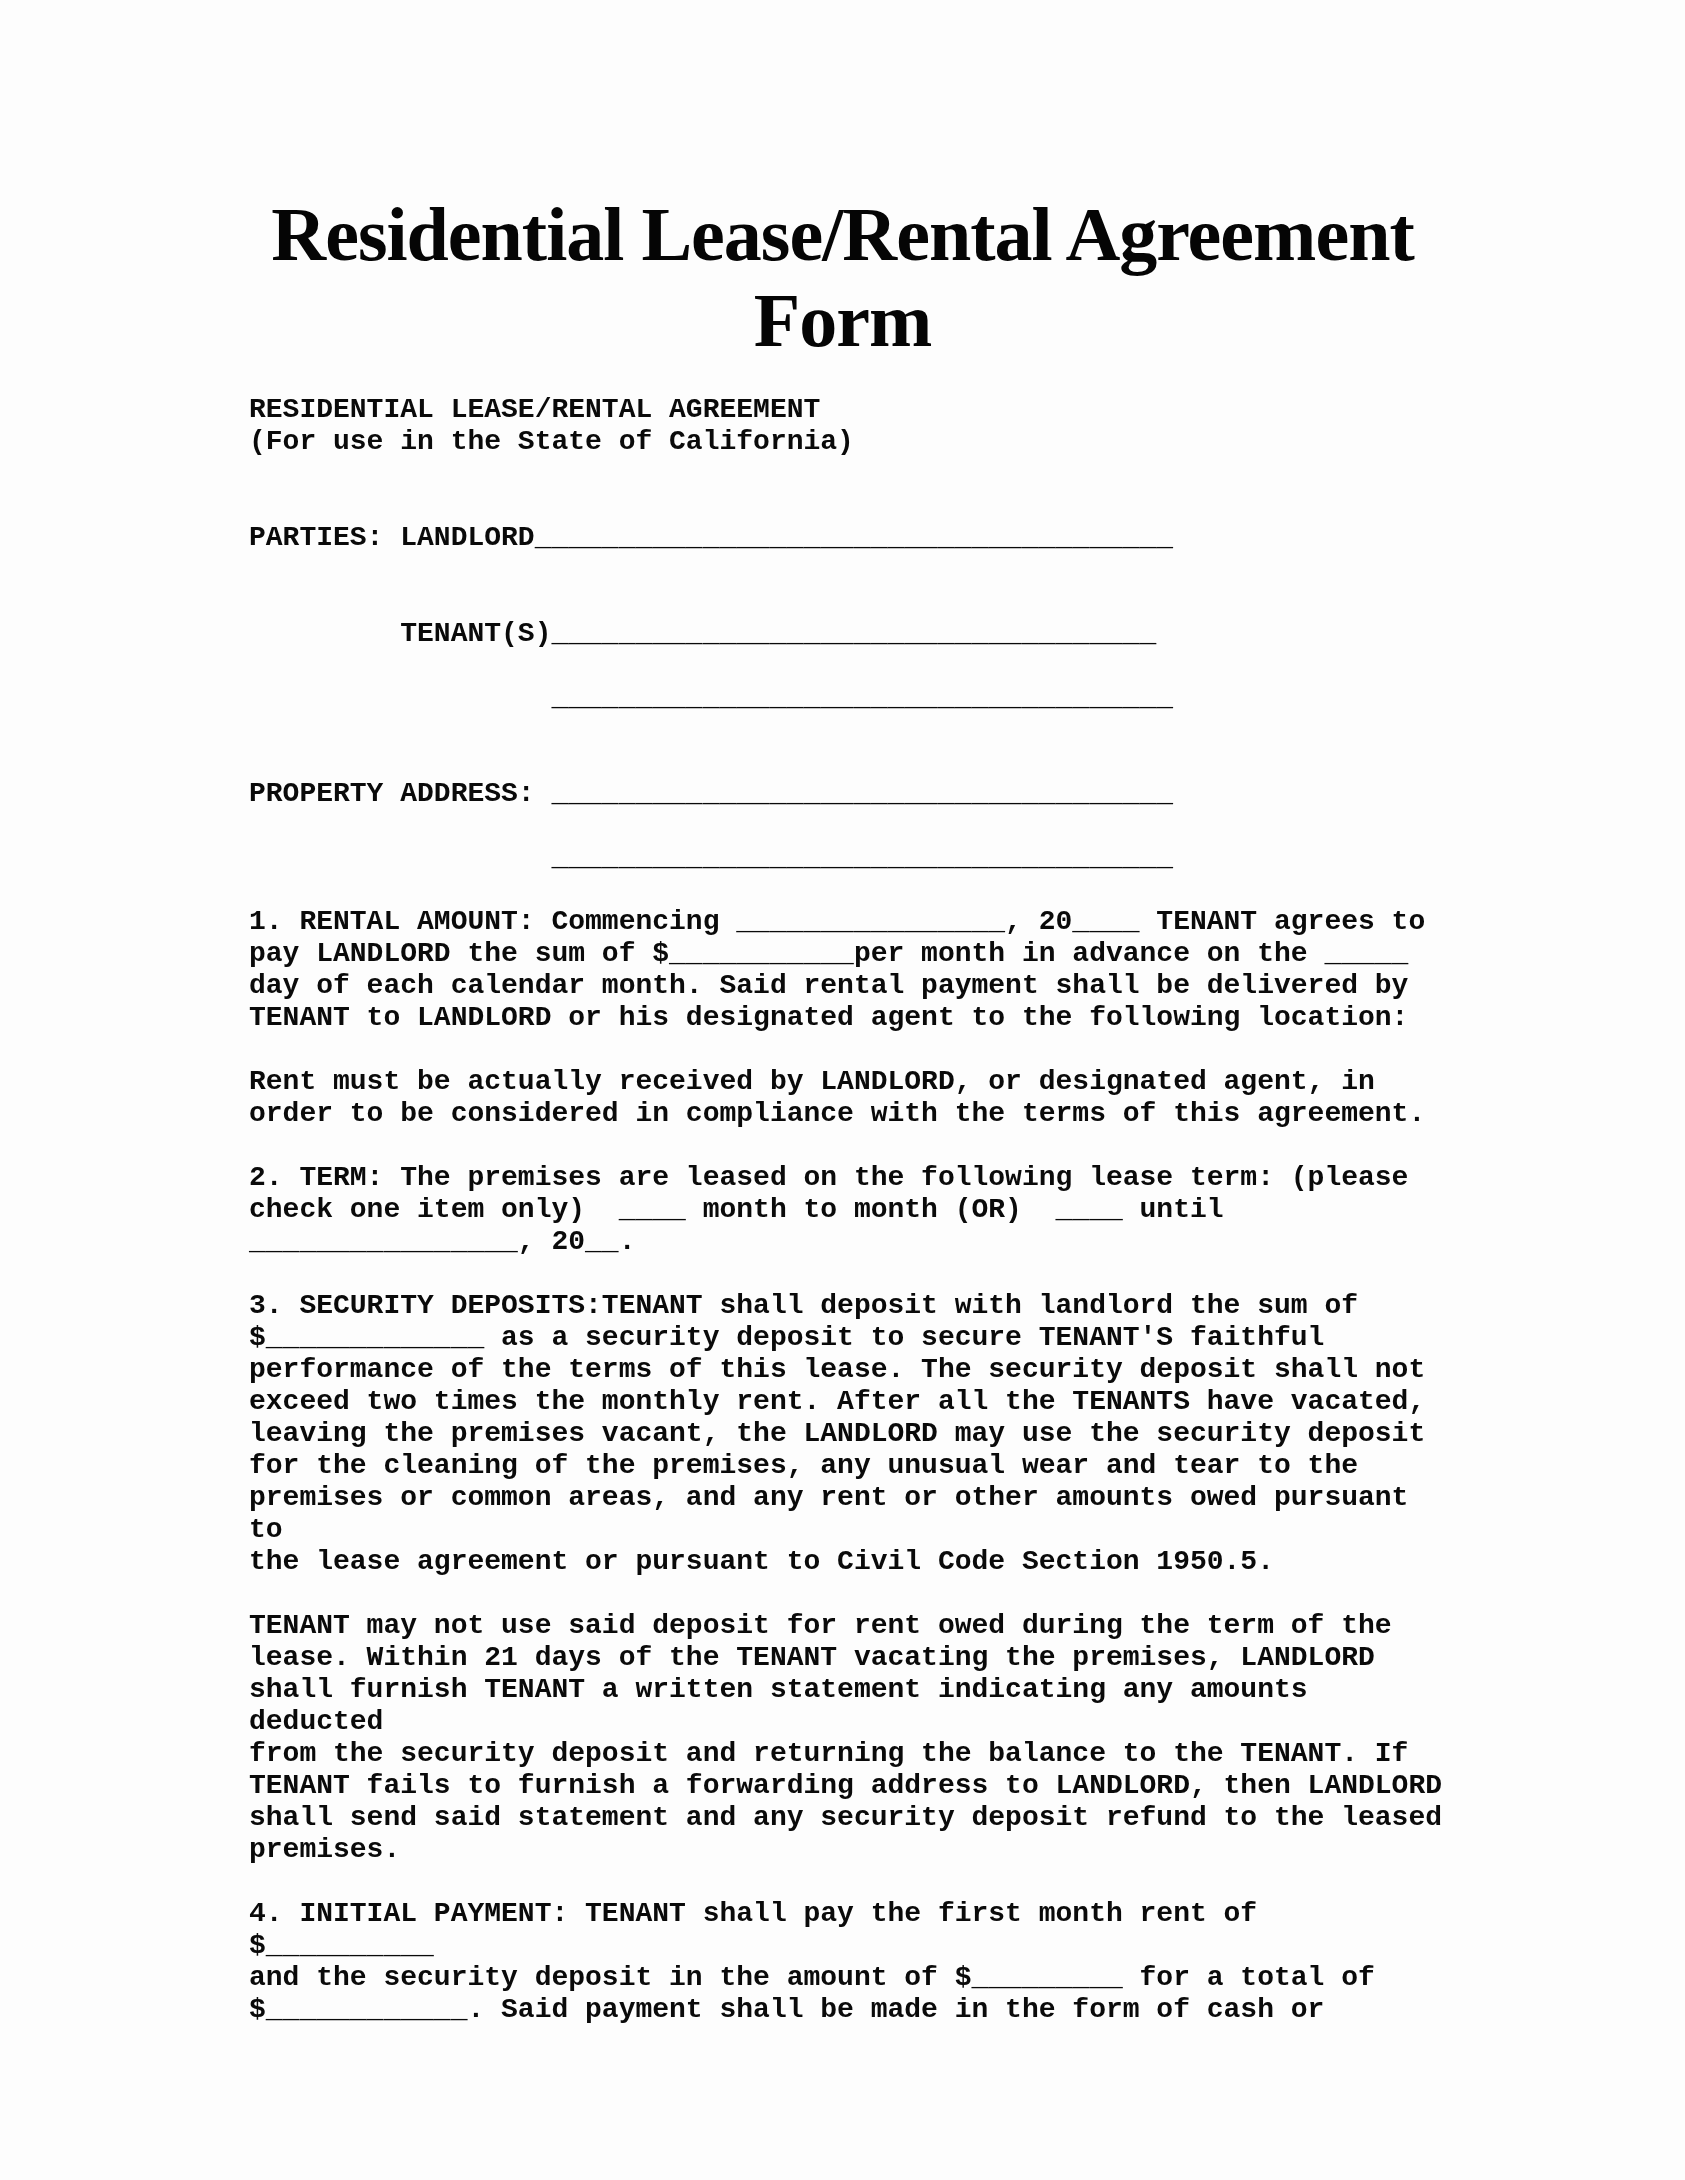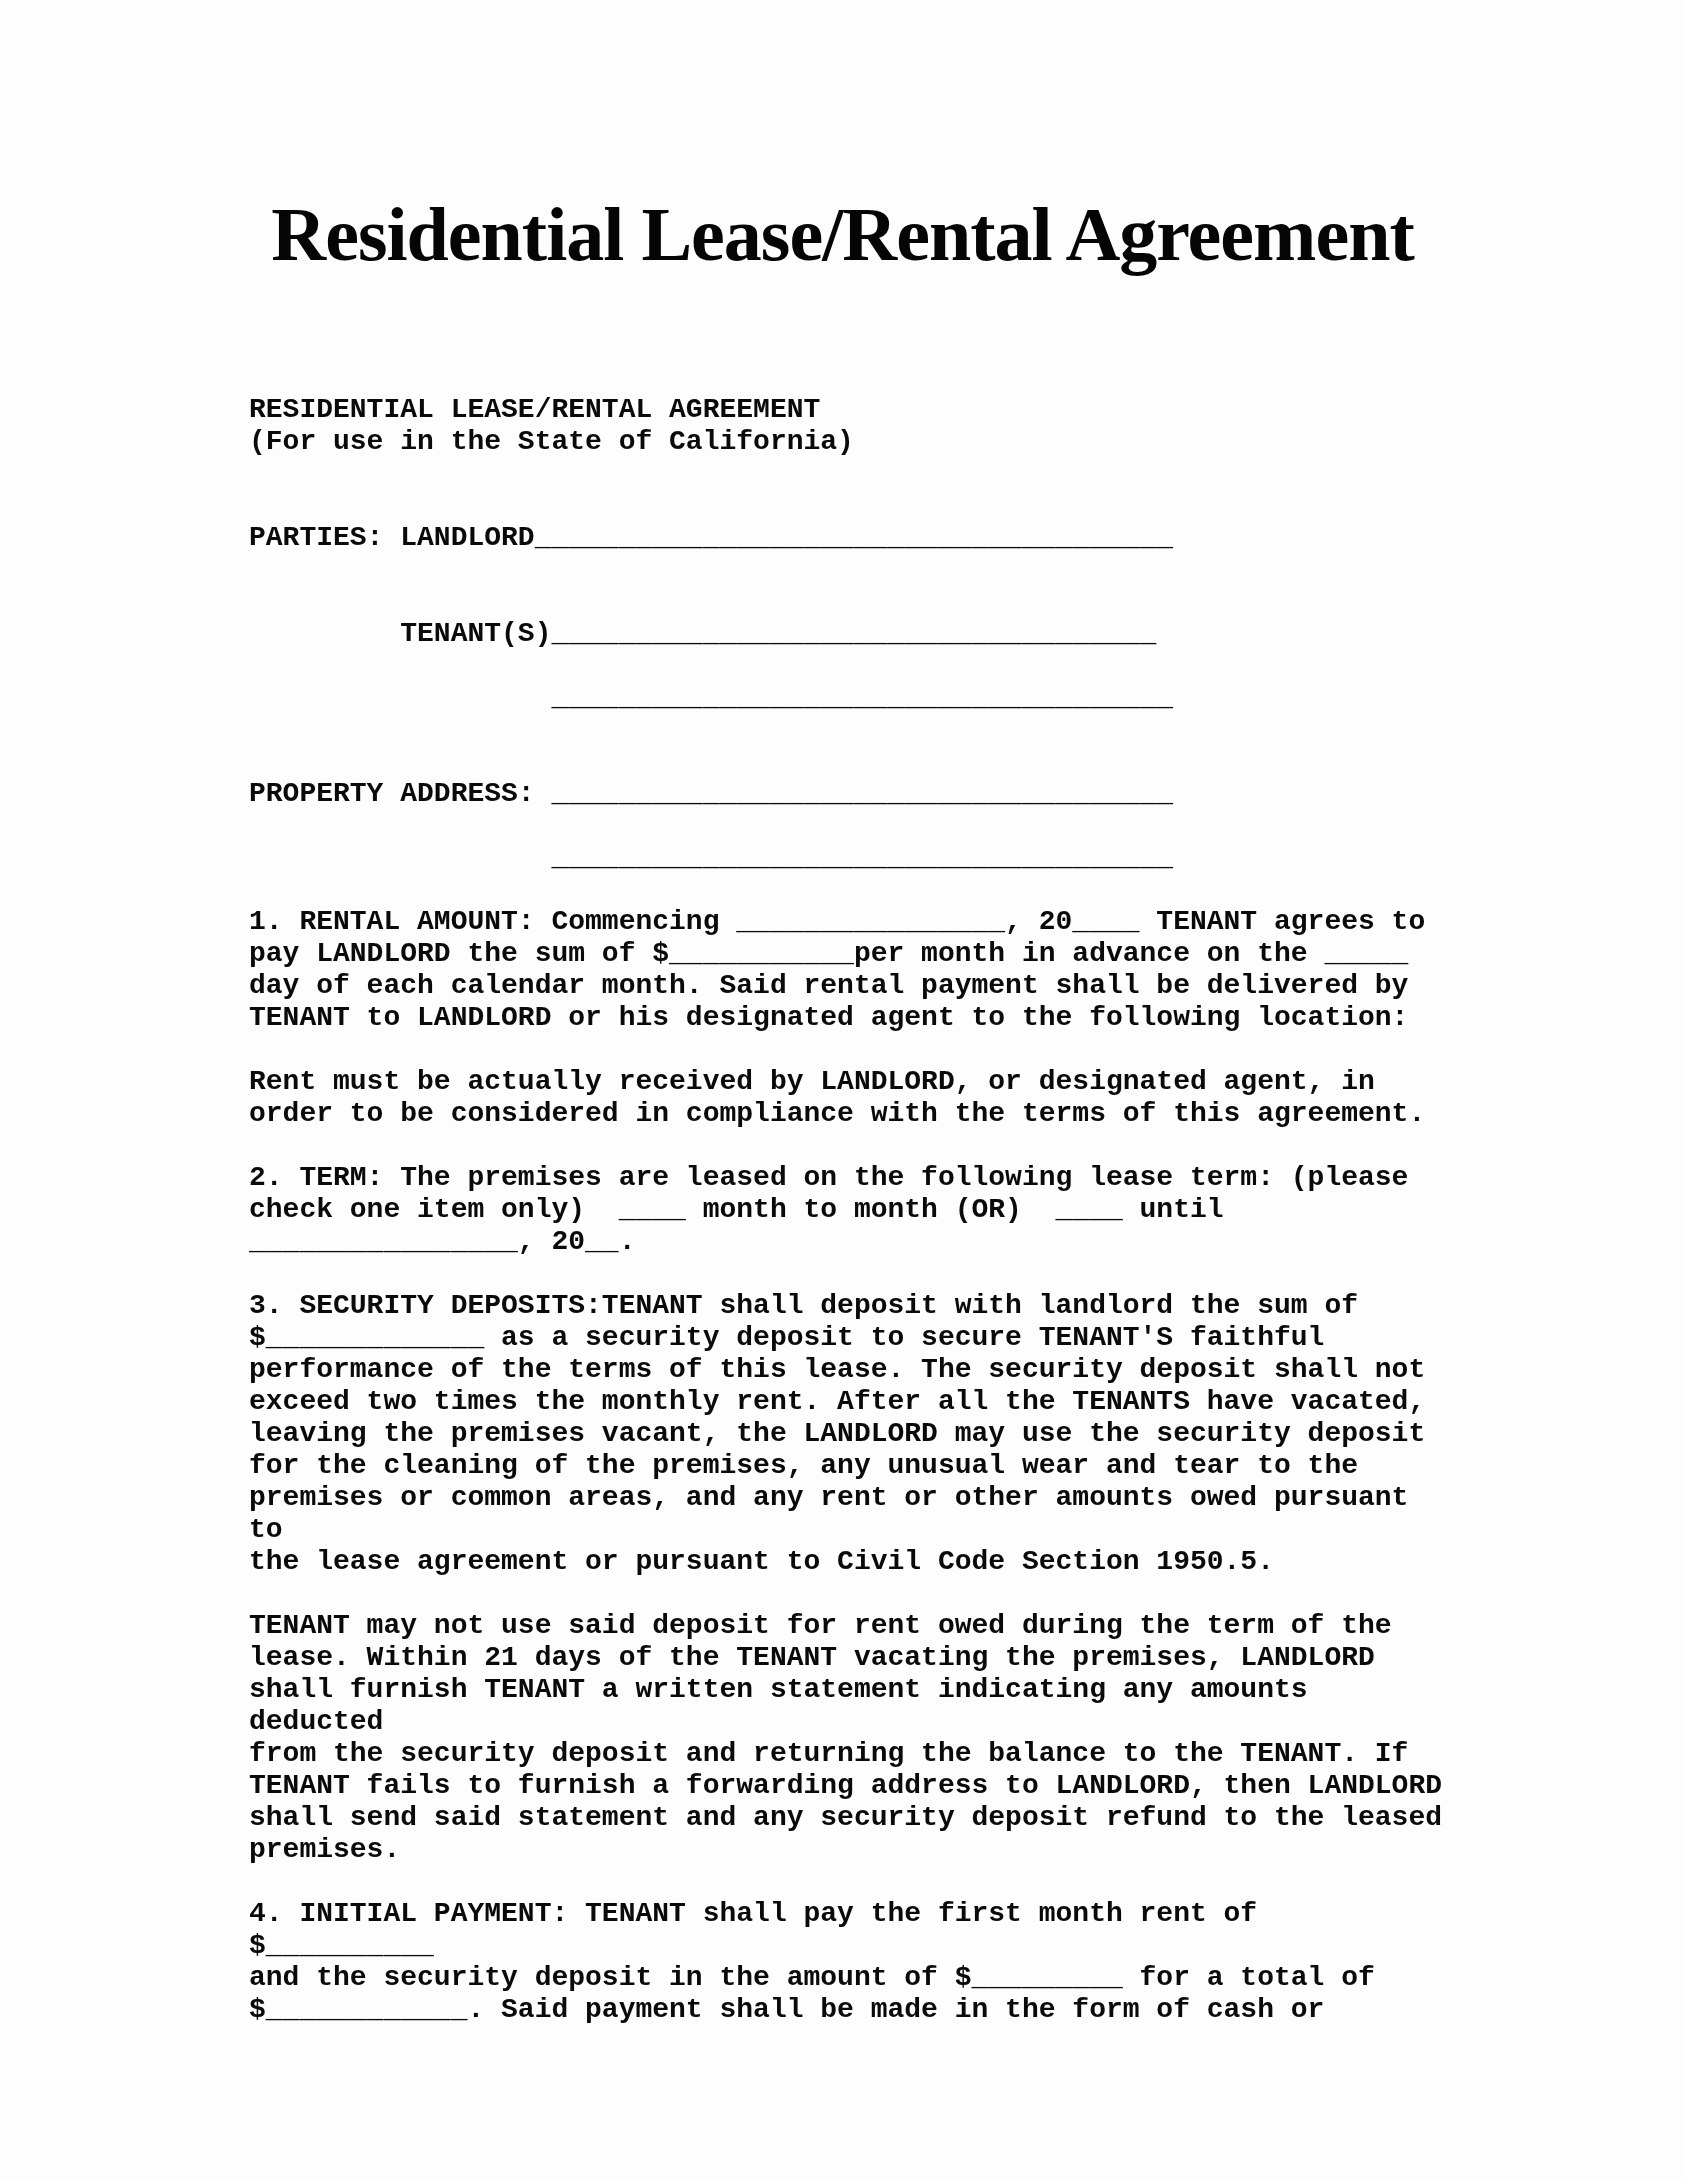--- a/index.html
+++ b/index.html
@@ -41,16 +41,17 @@
   .line {
     min-height: 32px;
   }
 </style>
 </head>
 <body>
 
 <div class="page">
   <div class="title">
     <div>Residential Lease/Rental Agreement</div>
+    <div>Form</div>
   </div>
   <div class="body"><div class="line">RESIDENTIAL LEASE/RENTAL AGREEMENT</div><div class="line">(For use in the State of California)</div><div class="line"></div><div class="line"></div><div class="line">PARTIES: LANDLORD______________________________________</div><div class="line"></div><div class="line"></div><div class="line">         TENANT(S)____________________________________</div><div class="line"></div><div class="line">                  _____________________________________</div><div class="line"></div><div class="line"></div><div class="line">PROPERTY ADDRESS: _____________________________________</div><div class="line"></div><div class="line">                  _____________________________________</div><div class="line"></div><div class="line">1. RENTAL AMOUNT: Commencing ________________, 20____ TENANT agrees to</div><div class="line">pay LANDLORD the sum of $___________per month in advance on the _____</div><div class="line">day of each calendar month. Said rental payment shall be delivered by</div><div class="line">TENANT to LANDLORD or his designated agent to the following location:</div><div class="line"></div><div class="line">Rent must be actually received by LANDLORD, or designated agent, in</div><div class="line">order to be considered in compliance with the terms of this agreement.</div><div class="line"></div><div class="line">2. TERM: The premises are leased on the following lease term: (please</div><div class="line">check one item only)  ____ month to month (OR)  ____ until</div><div class="line">________________, 20__.</div><div class="line"></div><div class="line">3. SECURITY DEPOSITS:TENANT shall deposit with landlord the sum of</div><div class="line">$_____________ as a security deposit to secure TENANT'S faithful</div><div class="line">performance of the terms of this lease. The security deposit shall not</div><div class="line">exceed two times the monthly rent. After all the TENANTS have vacated,</div><div class="line">leaving the premises vacant, the LANDLORD may use the security deposit</div><div class="line">for the cleaning of the premises, any unusual wear and tear to the</div><div class="line">premises or common areas, and any rent or other amounts owed pursuant</div><div class="line">to</div><div class="line">the lease agreement or pursuant to Civil Code Section 1950.5.</div><div class="line"></div><div class="line">TENANT may not use said deposit for rent owed during the term of the</div><div class="line">lease. Within 21 days of the TENANT vacating the premises, LANDLORD</div><div class="line">shall furnish TENANT a written statement indicating any amounts</div><div class="line">deducted</div><div class="line">from the security deposit and returning the balance to the TENANT. If</div><div class="line">TENANT fails to furnish a forwarding address to LANDLORD, then LANDLORD</div><div class="line">shall send said statement and any security deposit refund to the leased</div><div class="line">premises.</div><div class="line"></div><div class="line">4. INITIAL PAYMENT: TENANT shall pay the first month rent of</div><div class="line">$__________</div><div class="line">and the security deposit in the amount of $_________ for a total of</div><div class="line">$____________. Said payment shall be made in the form of cash or</div></div>
 </div>
 
 
 </body></html>

